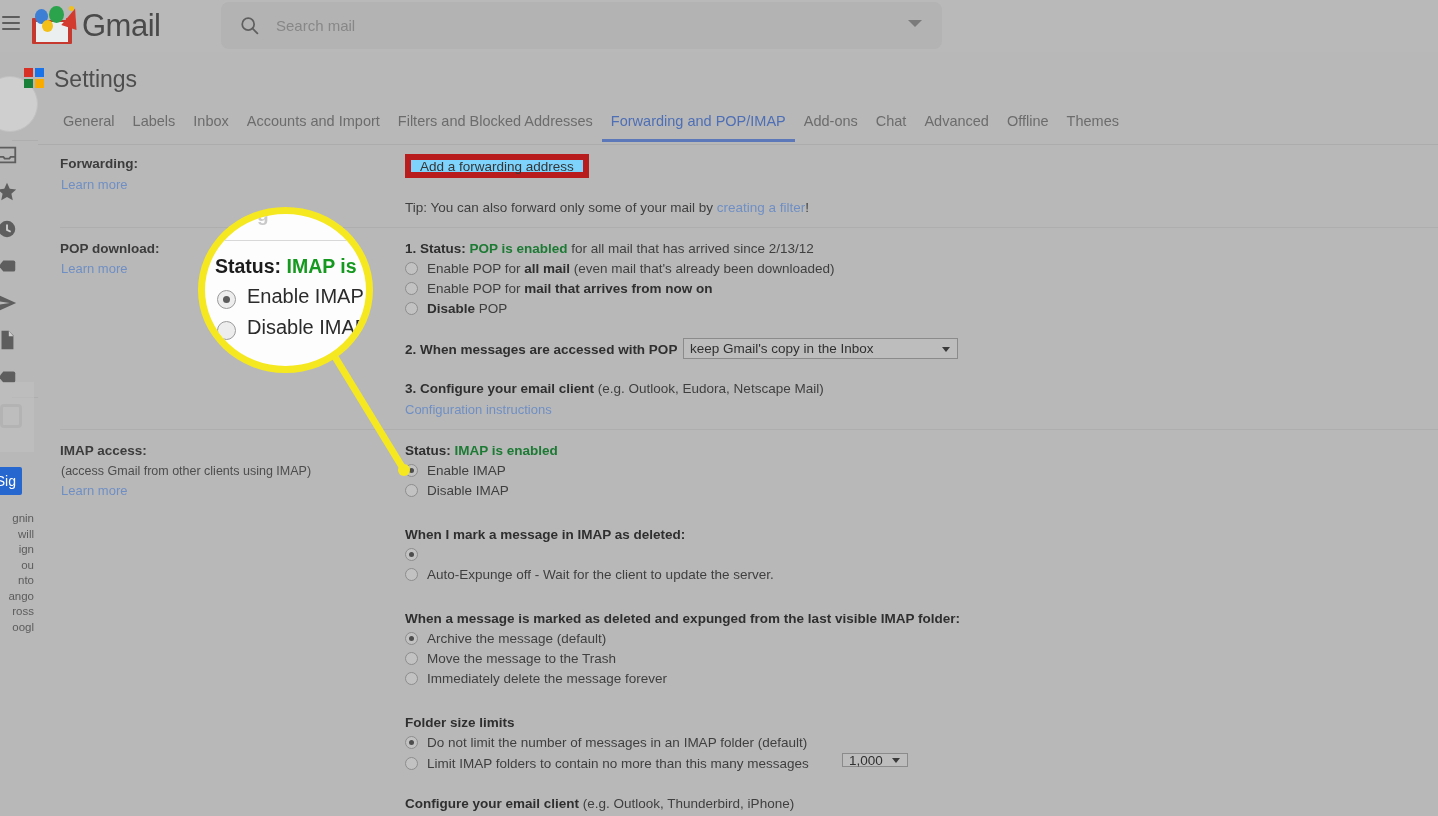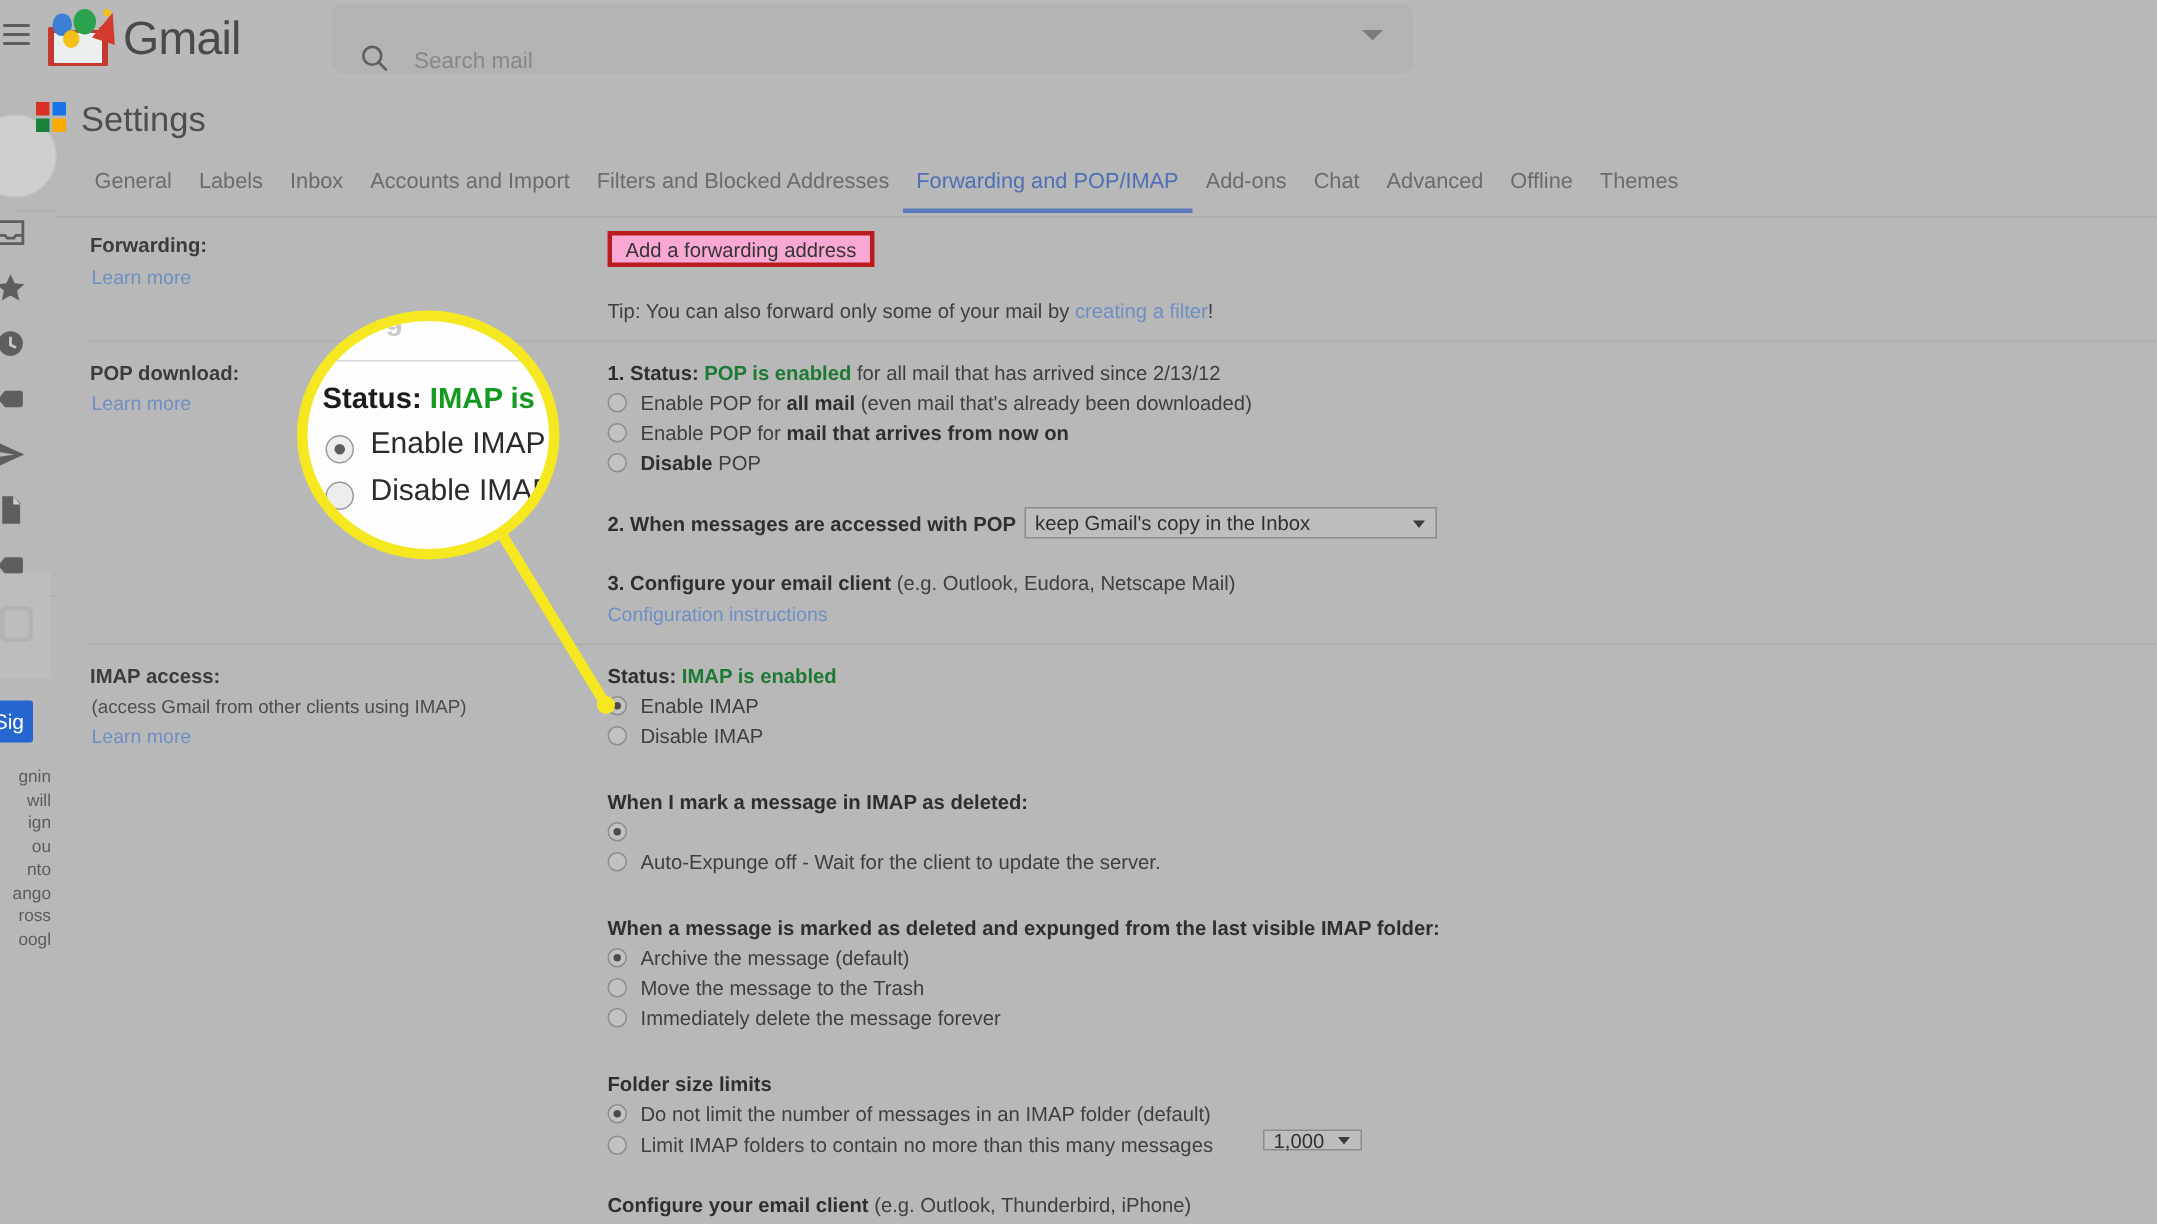--- a/index.html
+++ b/index.html
@@ -72,21 +72,21 @@
   .gmail-word {
     font-size: 31px; color: #4a4a4a; letter-spacing: -0.5px;
     margin-left: 2px; font-weight: 400; text-align: right;
   }
 
   .searchbox {
     position: absolute; left: 221px; top: 2px;
     width: 721px; height: 47px;
     background: #b3b3b3;
     border-radius: 8px;
-    display: flex; align-items: flex-end;
+    display: flex; align-items: center;
   }
   .search-icon {
     margin-left: 17px; width: 22px; height: 22px;
     display: flex; align-items: center; justify-content: center;
   }
   .search-placeholder {
     margin-left: 16px; font-size: 15px; color: #878787;
   }
   .search-caret {
     position: absolute; right: 20px; top: 18px;
@@ -207,22 +207,22 @@
     position: absolute; font-size: 13.5px; color: #3f3f3f;
     white-space: nowrap;
     text-align: center;
   }
   .txt b { font-weight: bold; color: #2f2f2f; }
   .green { color: #1d7a34; font-weight: bold; }
 
   .btn-forward {
     position: absolute; left: 405px; top: 154px;
     height: 24px; padding: 0 9px;
-    background: #f9a8d4;
-    border: 3px solid #b91c1c;
+    background: #7dd3fc;
+    border: 6px solid #b91c1c;
     font-size: 13.5px; color: #353535;
     display: flex; align-items: center;
     cursor: pointer;
   }
 
   .radio {
     position: absolute;
     width: 13px; height: 13px; border-radius: 50%;
     border: 1px solid #8d8d8d;
     background: #c2c2c2;

